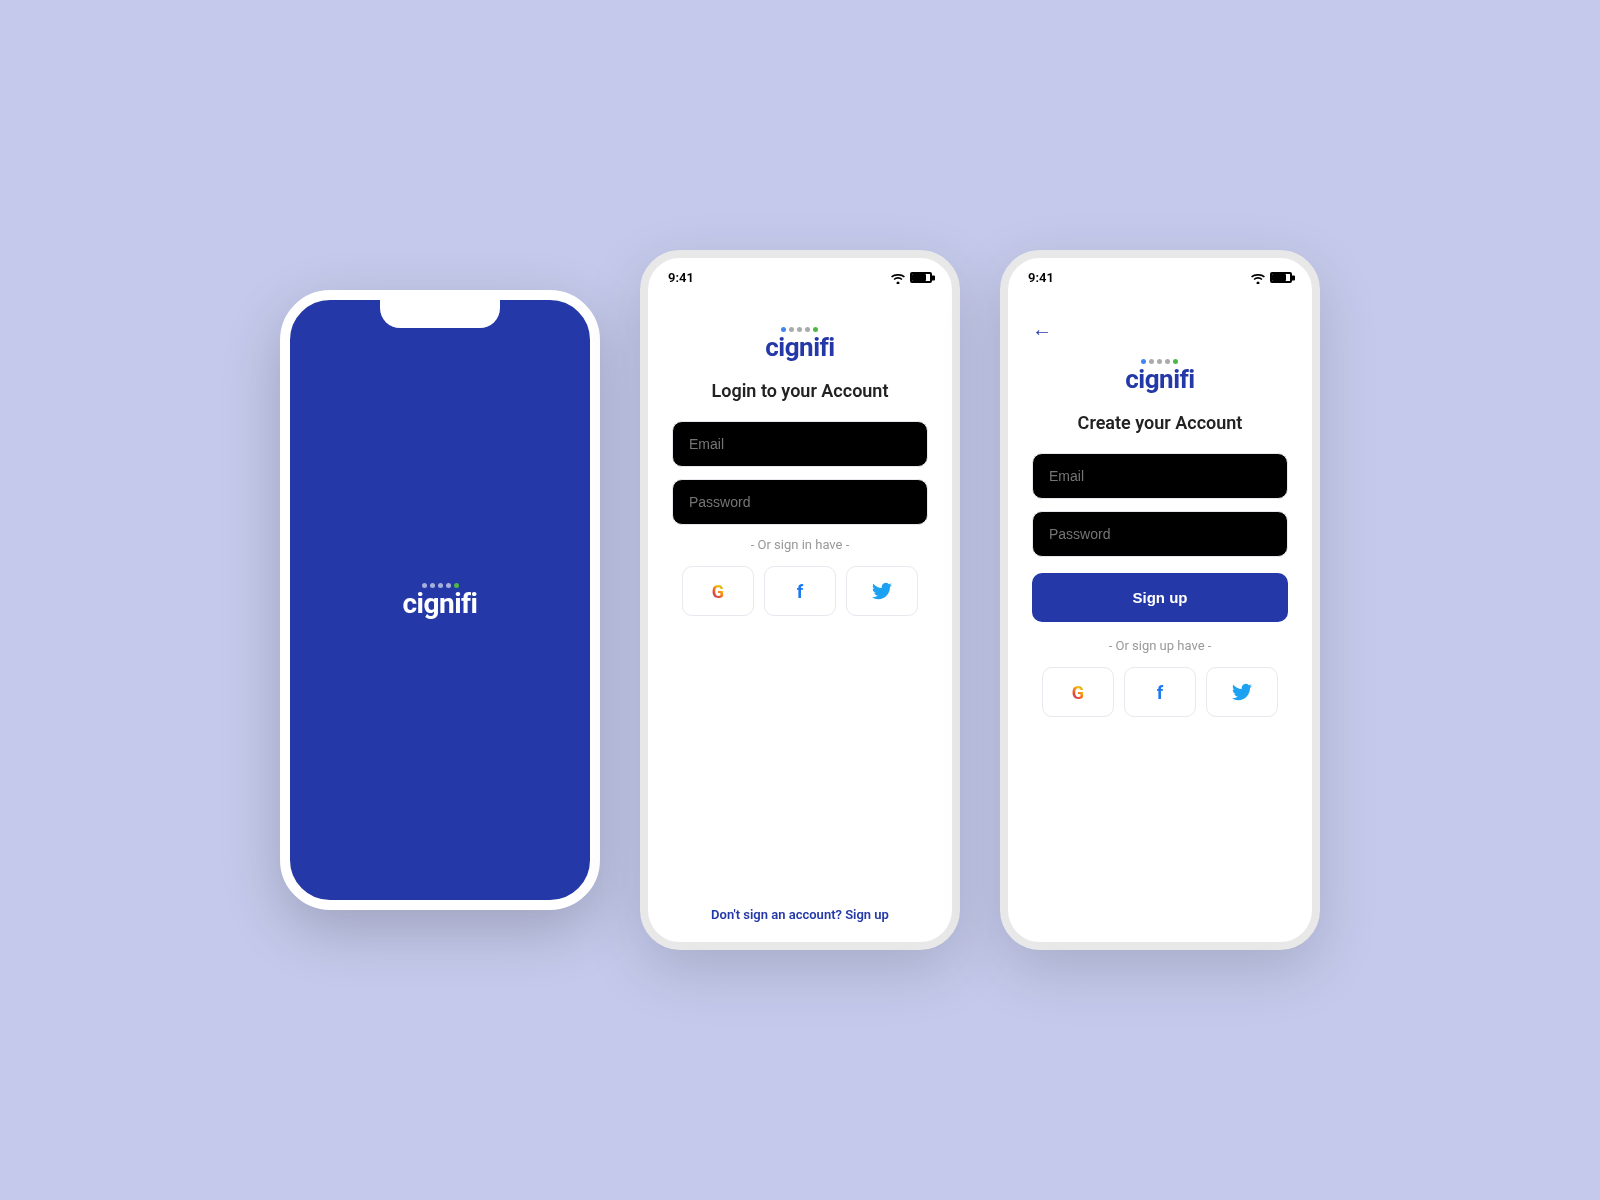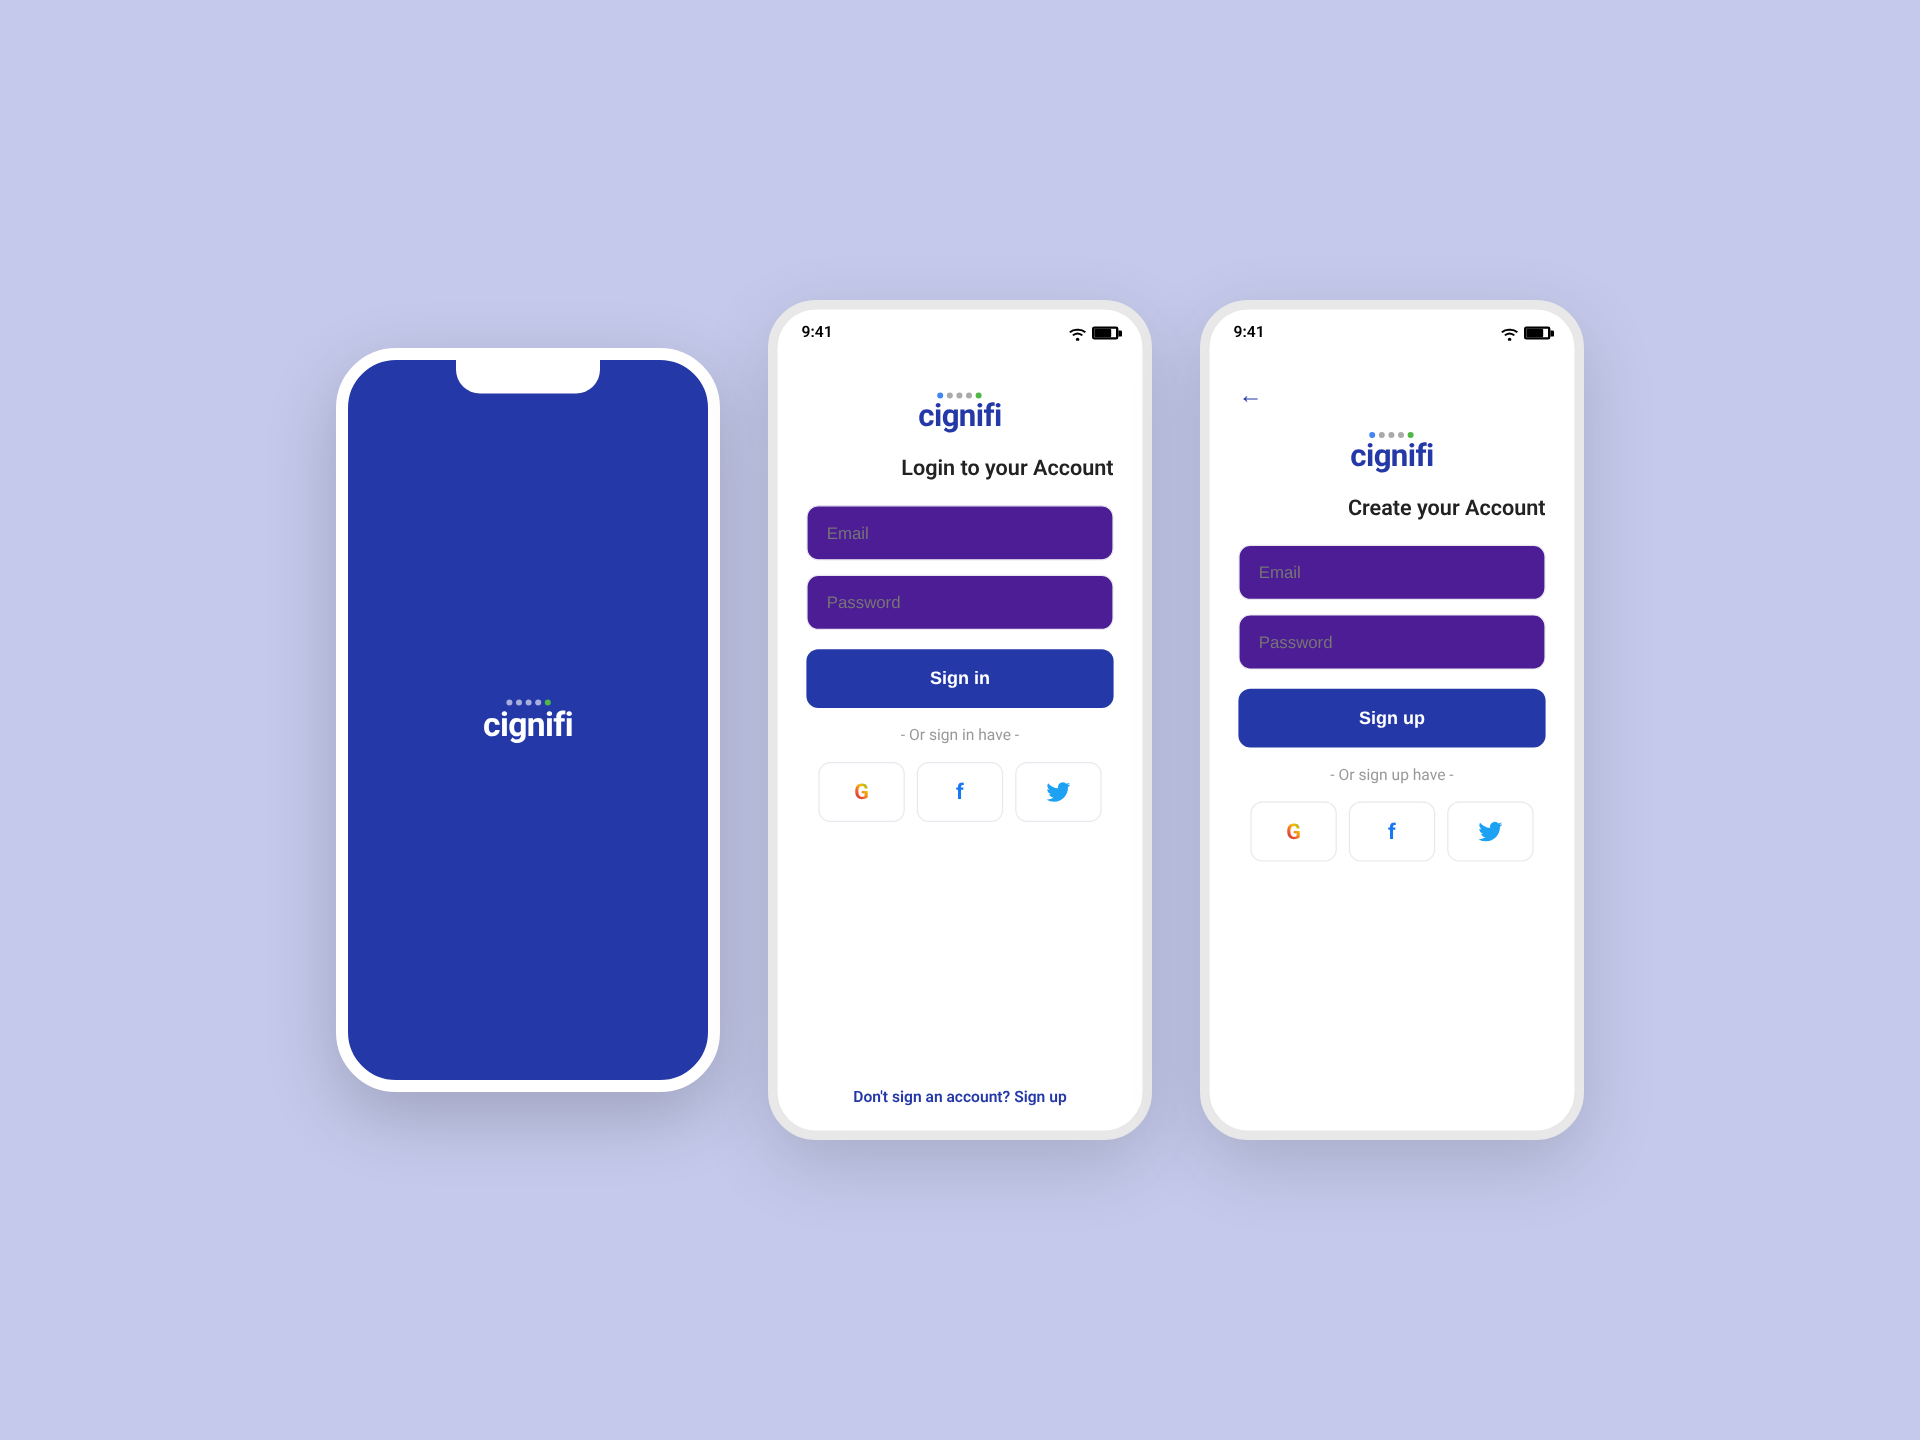--- a/index.html
+++ b/index.html
@@ -115,34 +115,34 @@
       flex-direction: column;
       align-items: center;
     }
 
     
     .screen-title {
       font-size: 18px;
       font-weight: 600;
       color: #222;
       margin-bottom: 20px;
-      text-align: right;
+      text-align: center;
     }
 
     
     .input-field {
       width: 100%;
       padding: 14px 16px;
       border: 1.5px solid #e8e8ee;
       border-radius: 10px;
       font-size: 14px;
       color: #999;
       margin-bottom: 12px;
       outline: none;
-      background: #4c1d95;
+      background: #000000;
     }
 
     
     .btn-primary {
       width: 100%;
       padding: 16px;
       background: #2438a7;
       color: #fff;
       border: none;
       border-radius: 10px;
@@ -311,21 +311,20 @@
         </div>
         <span class="cignifi-text">cignifi</span>
       </div>
     </div>
 
     <div class="screen-title">Login to your Account</div>
 
     <input class="input-field" type="email" placeholder="Email" style="">
     <input class="input-field" type="password" placeholder="Password" style="">
 
-    <button class="btn-primary">Sign in</button>
 
     <div class="divider-text">- Or sign in have -</div>
 
     <div class="social-buttons">
       <div class="social-btn">
         <span class="g-icon">G</span>
       </div>
       <div class="social-btn">
         <span class="fb-icon">f</span>
       </div>

